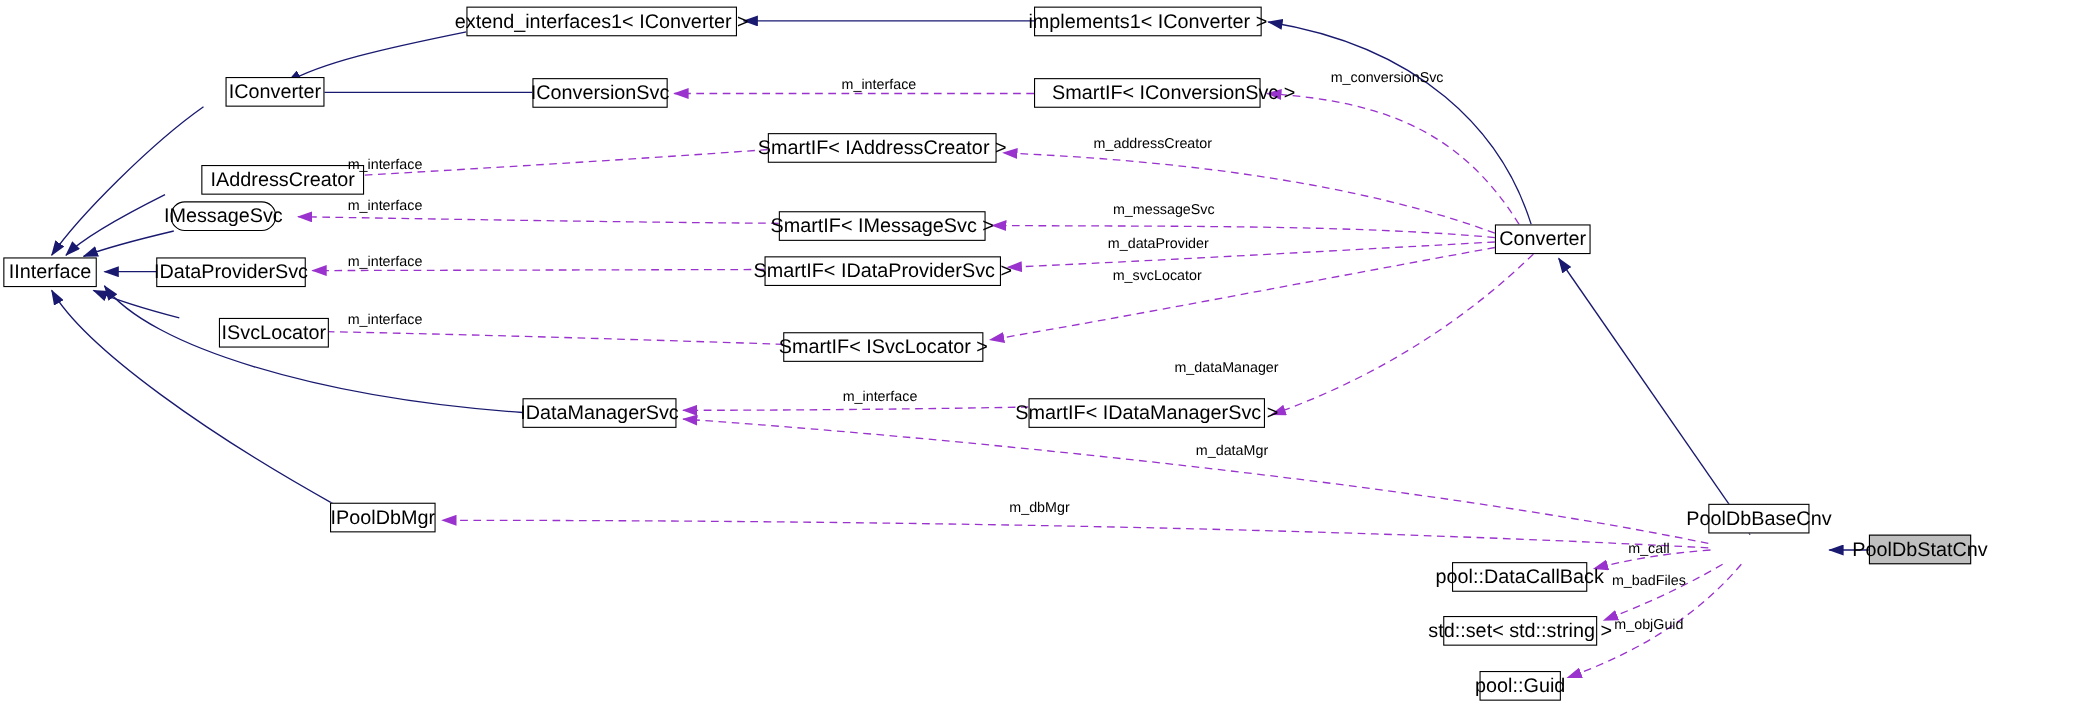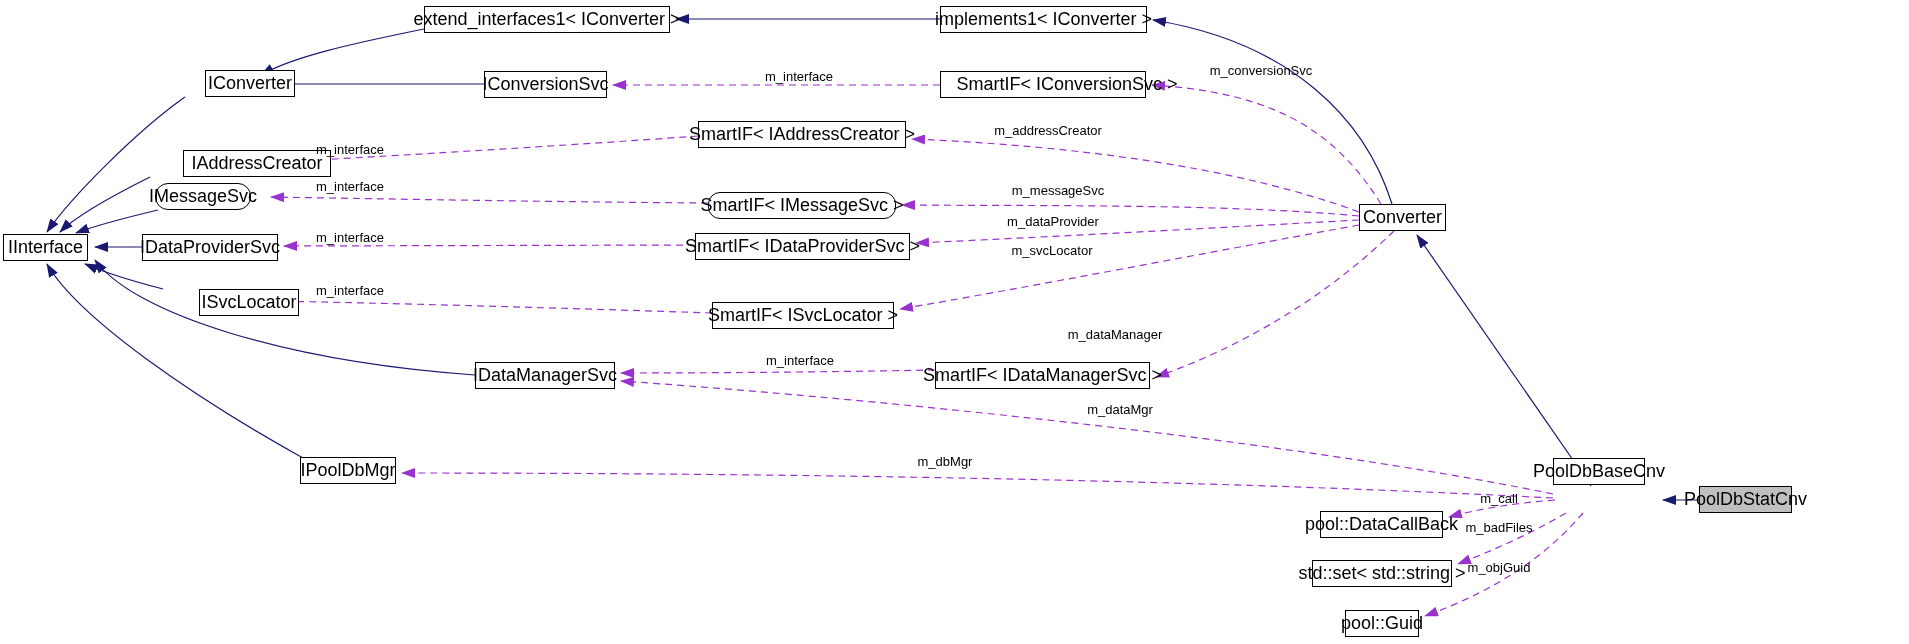--- a/index.html
+++ b/index.html
@@ -81,21 +81,21 @@
   </svg>
   <div id="node-layer">
       <div class="node" style="left: 424px; top: 6px; width: 246px; height: 27px;">extend_interfaces1&lt; IConverter &gt;</div>
       <div class="node" style="left: 940px; top: 6px; width: 207px; height: 27px;">implements1&lt; IConverter &gt;</div>
       <div class="node" style="left: 165px; top: 70px; width: 90px; height: 27px; margin-left: 40px;">IConverter</div>
       <div class="node" style="left: 484px; top: 71px; width: 123px; height: 27px;">IConversionSvc</div>
       <div class="node" style="left: 940px; top: 71px; width: 206px; height: 27px; padding-left: 48px;">SmartIF&lt; IConversionSvc &gt;</div>
       <div class="node" style="left: 146px; top: 150px; width: 148px; height: 27px; margin-left: 37px;">IAddressCreator</div>
       <div class="node" style="left: 698px; top: 121px; width: 208px; height: 27px;">SmartIF&lt; IAddressCreator &gt;</div>
       <div class="node" style="left: 155px; top: 183px; width: 96px; height: 27px; border-radius: 13px;">IMessageSvc</div>
-      <div class="node" style="left: 708px; top: 192px; width: 188px; height: 27px; border-radius: 12px;">SmartIF&lt; IMessageSvc &gt;</div>
+      <div class="node" style="left: 708px; top: 192px; width: 188px; height: 27px;">SmartIF&lt; IMessageSvc &gt;</div>
       <div class="node" style="left: 3px; top: 234px; width: 85px; height: 27px;">IInterface</div>
       <div class="node" style="left: 142px; top: 234px; width: 136px; height: 27px;">IDataProviderSvc</div>
       <div class="node" style="left: 695px; top: 233px; width: 215px; height: 27px;">SmartIF&lt; IDataProviderSvc &gt;</div>
       <div class="node" style="left: 161px; top: 289px; width: 100px; height: 27px; margin-left: 38px;">ISvcLocator</div>
       <div class="node" style="left: 712px; top: 302px; width: 182px; height: 27px;">SmartIF&lt; ISvcLocator &gt;</div>
       <div class="node" style="left: 475px; top: 362px; width: 140px; height: 27px;">IDataManagerSvc</div>
       <div class="node" style="left: 935px; top: 362px; width: 215px; height: 27px;">SmartIF&lt; IDataManagerSvc &gt;</div>
       <div class="node" style="left: 300px; top: 457px; width: 96px; height: 27px;">IPoolDbMgr</div>
       <div class="node" style="left: 1359px; top: 204px; width: 87px; height: 27px;">Converter</div>
       <div class="node" style="left: 1553px; top: 458px; width: 92px; height: 27px;">PoolDbBaseCnv</div>

